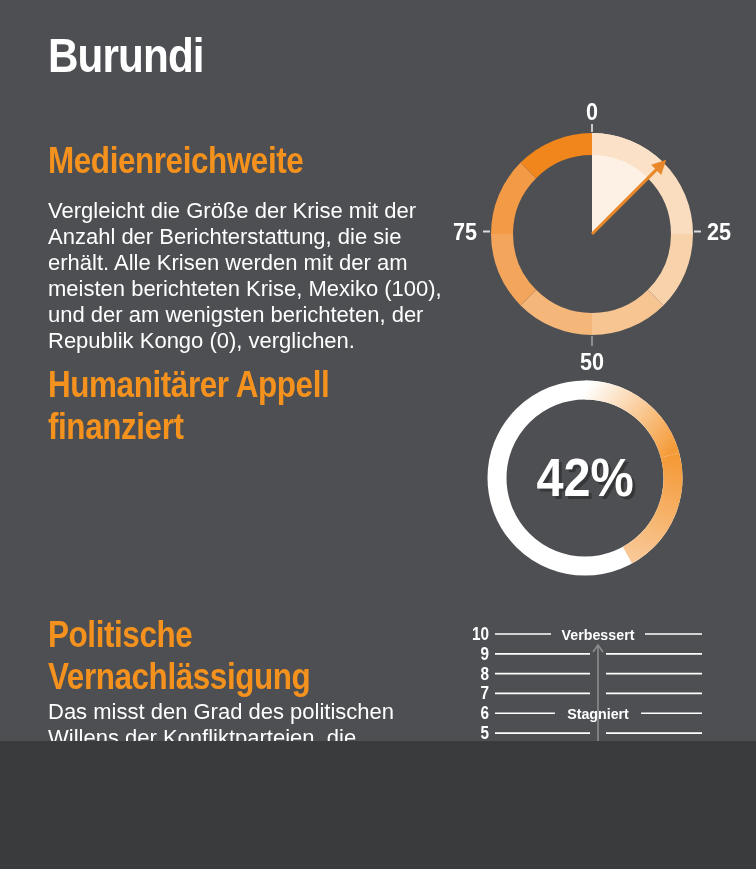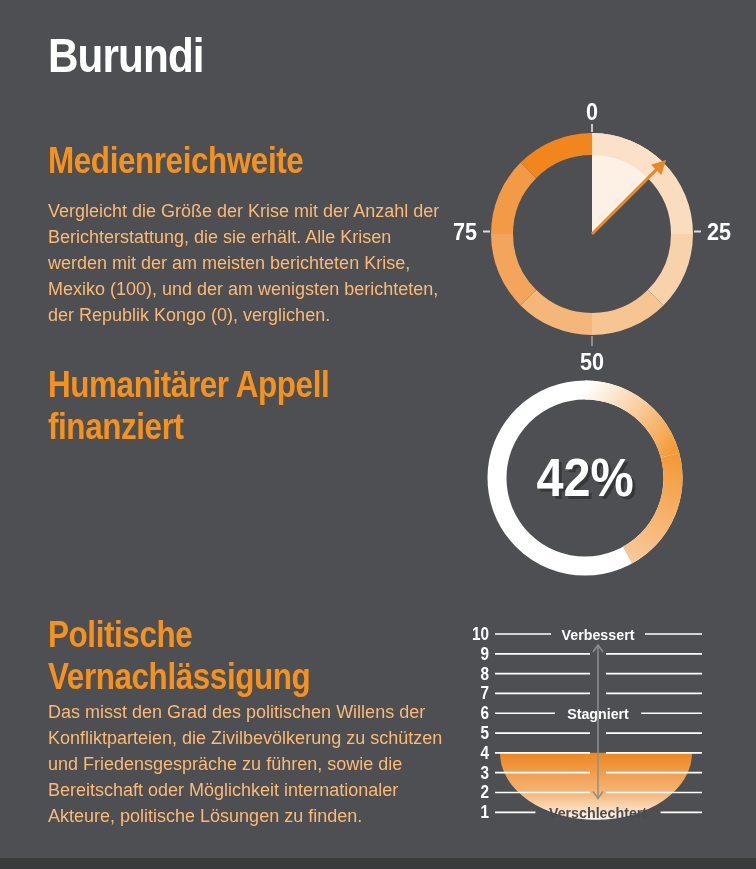--- a/index.html
+++ b/index.html
@@ -1,19 +1,19 @@
 <!DOCTYPE html>
 <html><head>
 <meta charset="utf-8">
 <style>
   html,body{margin:0;padding:0;}
   body{background:#3a3b3d;}
   .page{
     position:relative;
-    width:756px;height:858px;
+    width:756px;height:741px;
     background:#4D4F52;
     overflow:hidden;
     font-family:"Liberation Sans", sans-serif;
   }
   .page-title{
     position:absolute;left:48px;top:28px;margin:0;
     font-size:48px;font-weight:700;color:#FFFFFF;
     letter-spacing:-1px;
     transform:scaleX(0.88);transform-origin:left top;
     white-space:nowrap;
@@ -21,22 +21,22 @@
   .sec-heading{
     position:absolute;left:48px;margin:0;
     width:470px;
     font-size:37px;line-height:42px;font-weight:700;
     color:#F5921E;letter-spacing:-0.5px;
     transform:scaleX(0.85);transform-origin:left top;
   }
   .sec-body{
     position:absolute;left:48px;margin:0;
     width:398px;
-    font-size:18px;line-height:26px;
-    color:#fdba74;
+    font-size:22px;line-height:26px;
+    color:#ffffff;
   }
   #h-sec1{top:140px;}
   #p-sec1{top:198px;}
   #h-sec2{top:364px;}
   #p-sec2{top:462px;}
   #h-sec3{top:614px;}
   #p-sec3{top:699px;}
   .chart{position:absolute;}
   #gauge-chart{left:440px;top:95px;}
   #donut-chart{left:465px;top:366px;}

